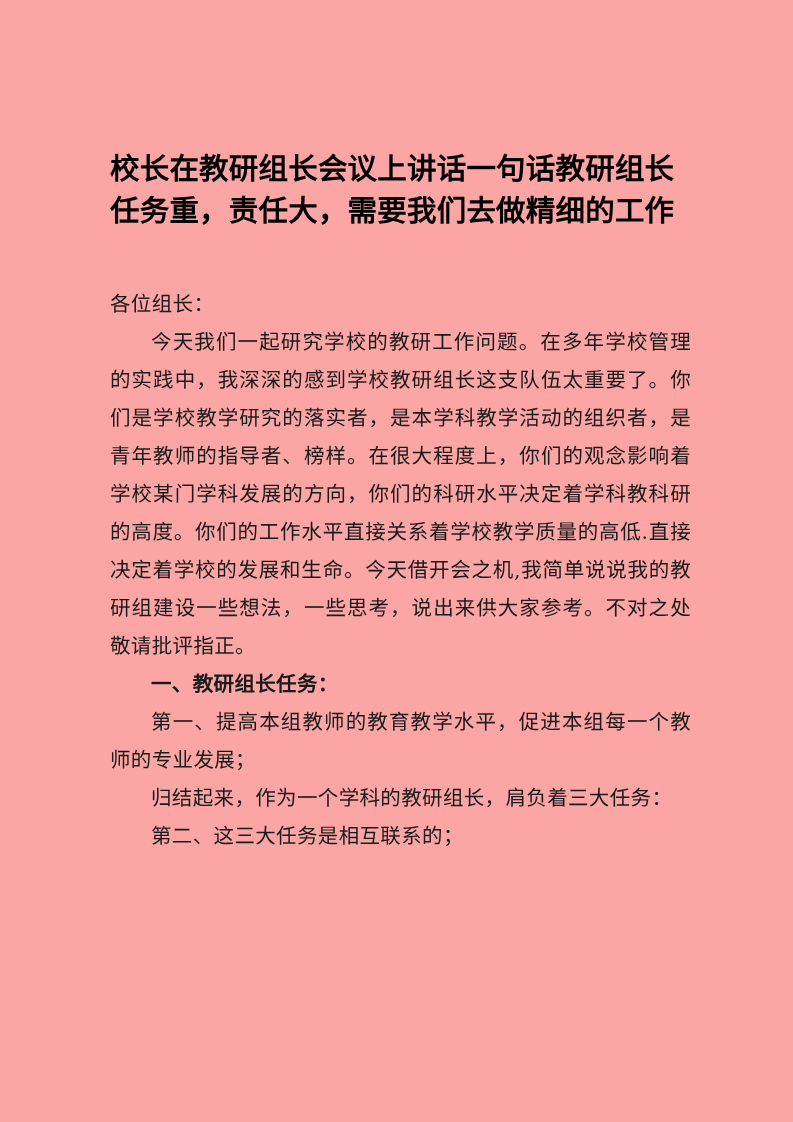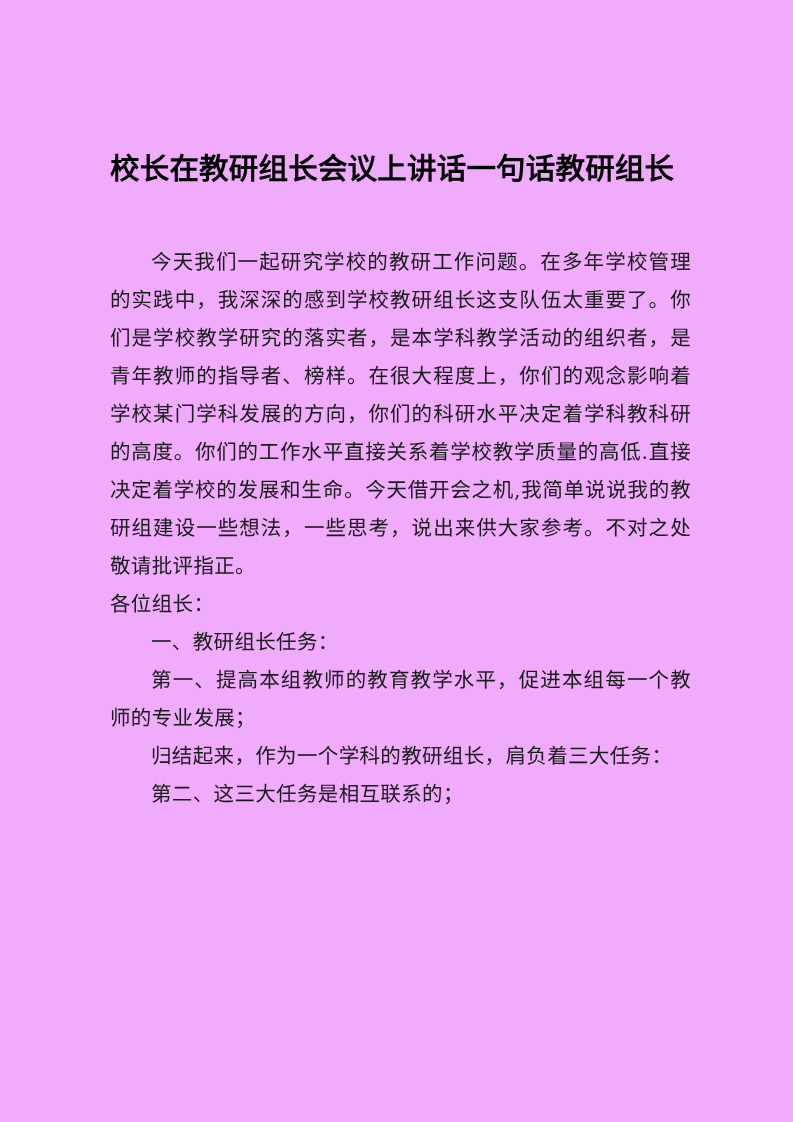--- a/index.html
+++ b/index.html
@@ -15,21 +15,21 @@
     overflow: hidden;
     font-family: "DejaVu Serif", "Liberation Serif", serif;
     color: #000000;
     -webkit-font-smoothing: antialiased;
   }
 
   .page {
     position: relative;
     width: 793px;
     height: 1122px;
-    background: #f0abfc;
+    background: #fca5a5;
     box-sizing: border-box;
   }
 
   
   .content {
     position: absolute;
     left: 110px;
     top: 148px;
     width: 581px;
   }
@@ -76,43 +76,43 @@
   }
 
   
   .para.indent {
     text-indent: 2em;
   }
 
   
   .para.section-heading {
     text-indent: 2em;
-    font-weight: 400;
+    font-weight: 700;
   }
 
   
   .para.truncated {
     text-indent: 2em;
   }
 </style>
 </head>
 <body>
 
 <div class="page">
   <div class="content">
 
-    <h1 class="doc-title"><span>校长在教研组长会议上讲话一句话教研组长</span><br></h1>
+    <h1 class="doc-title"><span>校长在教研组长会议上讲话一句话教研组长</span><br><span>任务重，责任大，需要我们去做精细的工作</span></h1>
 
     <div class="title-gap"></div>
 
     <div class="body-block">
 
+      <p class="para salutation">各位组长：</p>
+
       <p class="para indent">今天我们一起研究学校的教研工作问题。在多年学校管理的实践中，我深深的感到学校教研组长这支队伍太重要了。你们是学校教学研究的落实者，是本学科教学活动的组织者，是青年教师的指导者、榜样。在很大程度上，你们的观念影响着学校某门学科发展的方向，你们的科研水平决定着学科教科研的高度。你们的工作水平直接关系着学校教学质量的高低.直接决定着学校的发展和生命。今天借开会之机,我简单说说我的教研组建设一些想法，一些思考，说出来供大家参考。不对之处敬请批评指正。</p>
-
-      <p class="para salutation">各位组长：</p>
 
       <p class="para section-heading">一、教研组长任务：</p>
 
       <p class="para indent">第一、提高本组教师的教育教学水平，促进本组每一个教师的专业发展；</p>
 
       <p class="para indent">归结起来，作为一个学科的教研组长，肩负着三大任务：</p>
 
       <p class="para indent">第二、这三大任务是相互联系的；</p>
 
 

